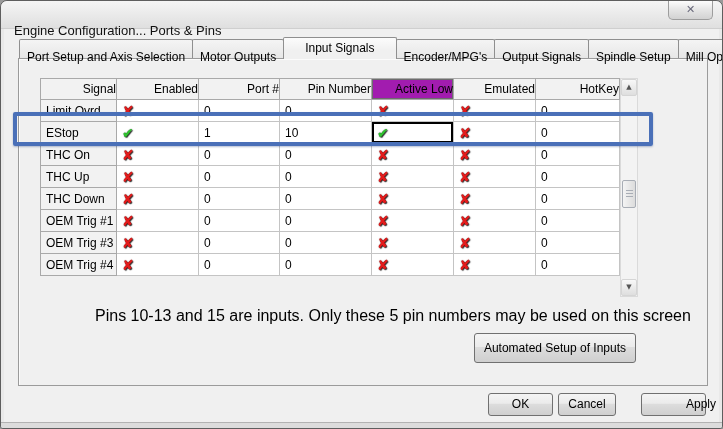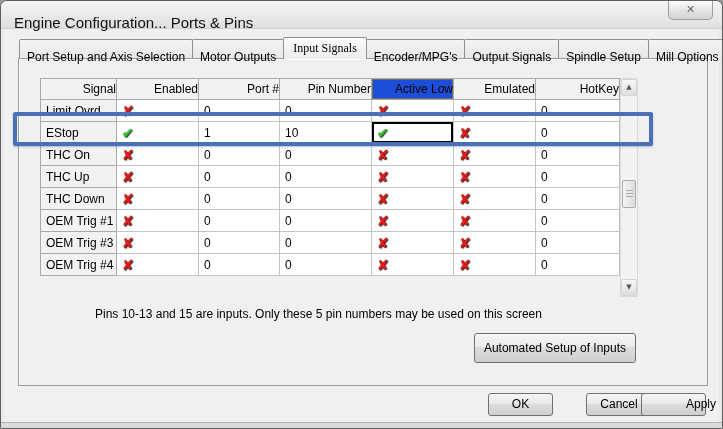--- a/index.html
+++ b/index.html
@@ -14,44 +14,44 @@
     overflow:hidden;
     box-shadow:inset 0 0 0 3px #e9e9e9;
   }
   
   .titlebar{
     position:absolute;left:0;top:0;width:100%;height:28px;
     background:linear-gradient(#f5f5f5,#dfdfdf);
     border-bottom:1px solid #cfcfcf;
     border-radius:6px 6px 0 0;
   }
-  .title-text{position:absolute;left:13px;top:8px;line-height:27px;font-size:15px;color:#111;}
+  .title-text{position:absolute;left:13px;top:16px;line-height:27px;font-size:13px;color:#111;}
   .close-btn{
     position:absolute;left:667px;top:0;width:45px;height:19px;
     background:linear-gradient(#fdfdfd,#e7e7e7 45%,#d2d2d2);
     border:1px solid #9d9d9d;border-top:none;
     border-radius:0 0 5px 5px;
     text-align:center;line-height:17px;
     font-family:"DejaVu Sans", sans-serif;
     font-size:11px;font-weight:bold;color:#68687a;
     cursor:default;
   }
   
   .tabs{position:absolute;left:18px;top:35px;height:22px;display:flex;align-items:flex-end;z-index:4;}
   .tab{
     height:19px;line-height:18px;padding:8px 7px;
     background:linear-gradient(#f4f4f4,#e7e7e7);
     border:1px solid #8f8f8f;border-bottom:none;
     border-radius:2px 2px 0 0;
     margin-right:-1px;white-space:nowrap;font-size:12px;
   }
   .tab.active{
-    height:22px;line-height:21px;padding:0 9px;
+    height:22px;line-height:21px;padding:0 21px;
     background:linear-gradient(#fcfcfc,#f0f0f0 60%,#f0f0f0);
-    margin-bottom:-1px;position:relative;z-index:6;font-family:Liberation Serif, serif;
+    margin-bottom:-1px;position:relative;z-index:6;
   }
   
   .tabpage{
     position:absolute;left:17px;top:57px;width:690px;height:328px;
     background:#f0f0f0;
     border:1px solid #9b9b9b;
     box-shadow:inset 1px 1px 0 #fbfbfb;
     z-index:1;
   }
   
@@ -60,21 +60,21 @@
     border-collapse:collapse;table-layout:fixed;
     font-family:"Liberation Sans", sans-serif;font-size:12px;
     background:#fff;
   }
   .grid th{
     height:21px;background:#f2f2f2;
     border:1px solid #a9a9a9;
     font-weight:normal;text-align:right;padding:0 0 0 5px;
     white-space:nowrap;overflow:hidden;
   }
-  .grid th.col-active{box-shadow:inset 0 0 0 1px #6d6d6d;background:#1d4ed8;margin-top:36px;}
+  .grid th.col-active{box-shadow:inset 0 0 0 1px #6d6d6d;background:#a21caf;margin-top:36px;}
   .grid td{
     height:22px;background:#fff;
     border:1px solid #c4c4c4;
     padding:0 0 0 5px;white-space:nowrap;overflow:hidden;
   }
   .grid td.rowhead{background:#f2f2f2;border-color:#a9a9a9;}
   .grid td.selected{box-shadow:inset 0 0 0 2px #000;}
   .icon{
     font-family:"DejaVu Sans", sans-serif;
     font-size:14px;font-weight:bold;font-style:italic;line-height:1;
@@ -107,31 +107,31 @@
     background:repeating-linear-gradient(to bottom,#a8adb5 0 1px,transparent 1px 3px);
   }
   
   .highlight-box{
     position:absolute;left:12px;top:111px;width:640px;height:34px;z-index:7;
     border:4px solid #4a70b8;border-radius:2px;
     box-shadow:0 1px 2px rgba(40,70,130,.35);
     pointer-events:none;
   }
   
-  .note{position:absolute;left:94px;top:306px;font-size:12px;z-index:2;white-space:nowrap;}
+  .note{position:absolute;left:94px;top:306px;font-size:16px;z-index:2;white-space:nowrap;}
   .btn{
     position:absolute;z-index:3;
     background:linear-gradient(#f4f4f4,#ebebeb 45%,#dddddd 46%,#cfcfcf);
     border:1px solid #707070;border-radius:3px;
     font-family:"Liberation Sans", sans-serif;font-size:12px;color:#000;
     text-align:center;cursor:default;
   }
   .auto-btn{left:473px;top:332px;width:162px;height:30px;line-height:28px;}
   .ok-btn{left:487px;top:392px;width:65px;height:23px;line-height:21px;}
-  .cancel-btn{left:557px;top:392px;width:66px;height:23px;line-height:21px;margin-left:28px;}
+  .cancel-btn{left:557px;top:392px;width:58px;height:23px;line-height:21px;}
   .apply-btn{left:640px;top:392px;width:65px;height:23px;line-height:21px;padding-left:44px;}
   .bottom-frame-line{position:absolute;left:0;top:421px;width:100%;height:1px;background:#b2b2b2;}
   .bottom-frame{position:absolute;left:0;top:422px;width:100%;height:7px;background:#dcdcdc;}
 </style>
 </head>
 <body>
 
 <div class="window">
 
   <div class="titlebar">

